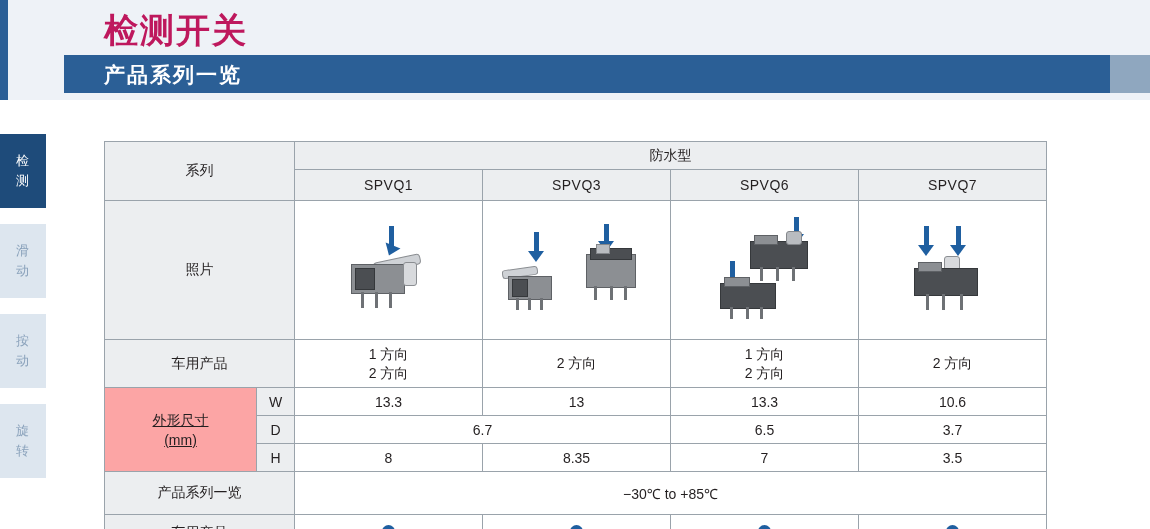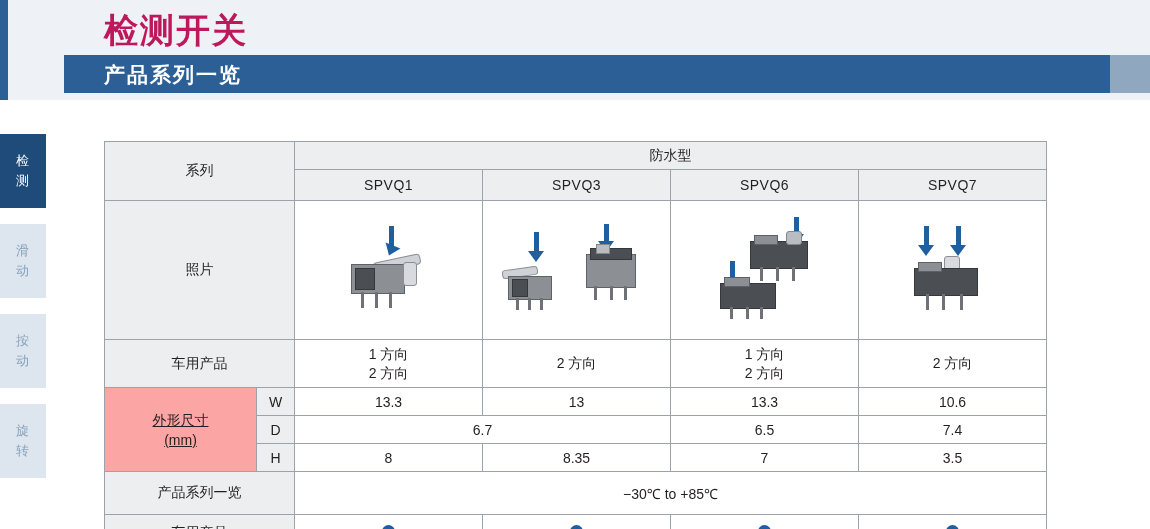--- a/index.html
+++ b/index.html
@@ -372,21 +372,21 @@
         <td>13.3</td>
         <td>13</td>
         <td>13.3</td>
         <td>10.6</td>
       </tr>
 
       <tr class="dim-row">
         <td class="sub-label">D</td>
         <td colspan="2">6.7</td>
         <td>6.5</td>
-        <td>7.4</td>
+        <td>3.7</td>
       </tr>
 
       <tr class="dim-row">
         <td class="sub-label">H</td>
         <td>8</td>
         <td>8.35</td>
         <td>7</td>
         <td>3.5</td>
       </tr>
 

